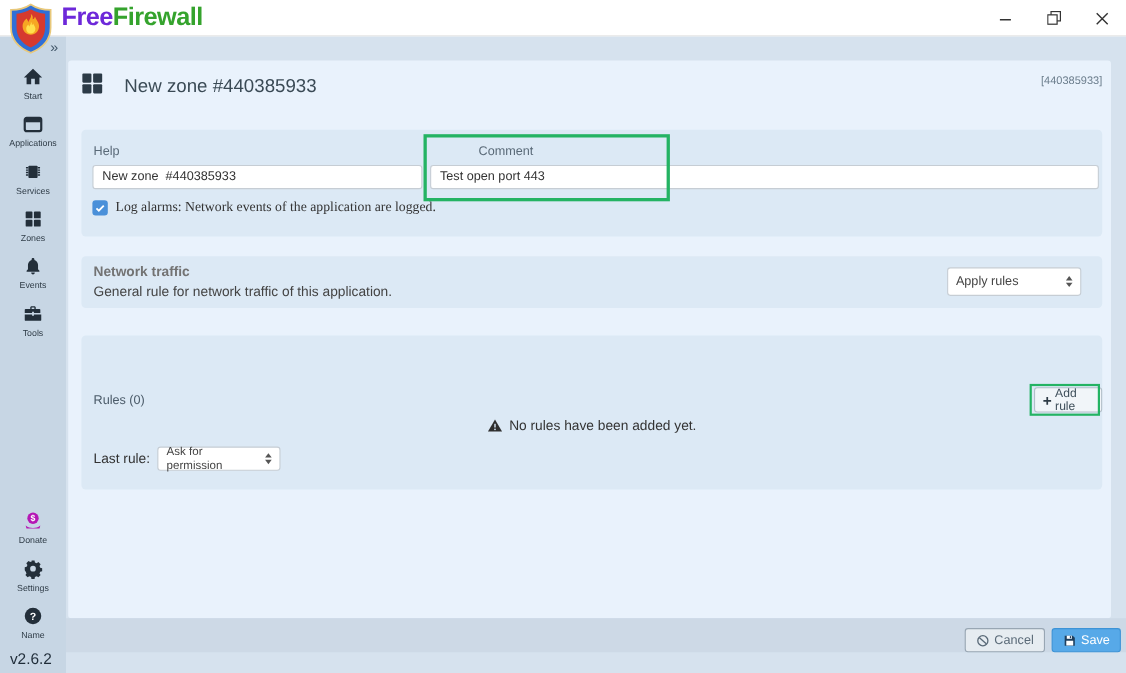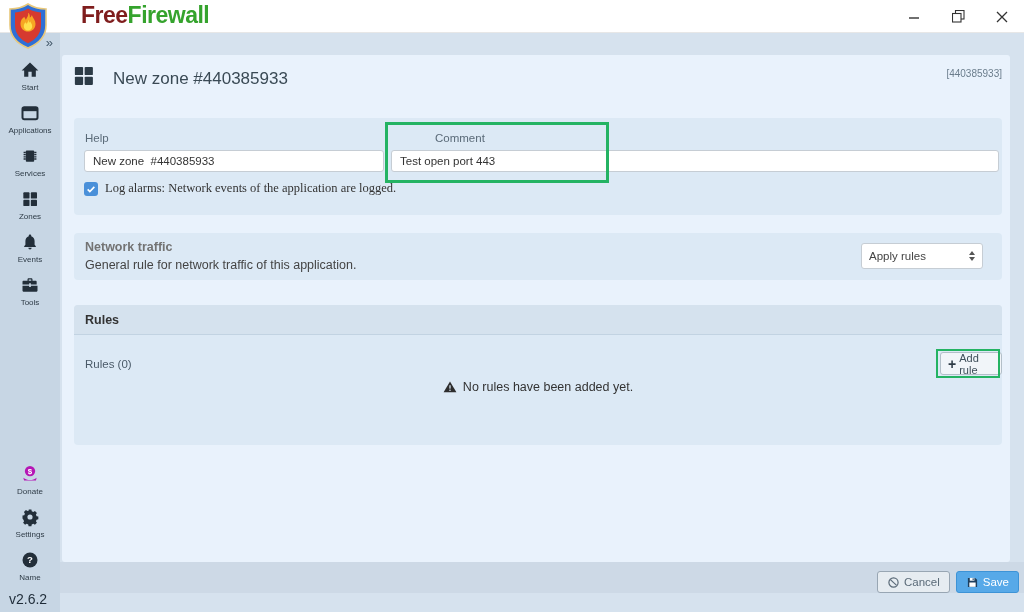--- a/index.html
+++ b/index.html
@@ -7,21 +7,21 @@
   body {
     font-family: "Liberation Sans", sans-serif;
     background:#d6e2ee;
     position:relative;
     color:#333;
   }
   
   .titlebar { position:absolute; top:0; left:0; right:0; height:33px; background:#ffffff; z-index:3; border-bottom:1px solid #e7e7e7; }
   .logo { position:absolute; left:8px; top:3px; width:40px; height:46px; z-index:5; }
   .app-title { position:absolute; left:56px; top:2px; font-size:23px; font-weight:bold; letter-spacing:-0.5px; z-index:4; }
-  .brand-free { color:#7f1d1d;margin-left:25px; }
+  .brand-free { color:#6d28d9; }
   .brand-firewall { color:#35a32d; }
   .win-controls { position:absolute; right:0; top:0; height:33px; display:flex; z-index:4; }
   .win-btn { width:44px; height:33px; display:flex; align-items:center; justify-content:center; cursor:pointer; }
   
   .sidebar { position:absolute; left:0; top:33px; width:60px; bottom:0; background:#c7d6e4; z-index:2; display:flex; flex-direction:column; align-items:center; }
   .expand-chevron { align-self:flex-end; padding:3px 7px 0 0; font-size:13px; color:#44596b; cursor:pointer; line-height:1; }
   .side-item { display:flex; flex-direction:column; align-items:center; margin-top:11px; width:100%; cursor:pointer; }
   .side-item .lbl { font-size:8px; color:#2e3b46; margin-top:3px; }
   .side-bottom-group { margin-top:auto; width:100%; display:flex; flex-direction:column; align-items:center; }
   .version { font-size:14px; color:#1f2c38; margin:9px 0 5px 0; align-self:flex-start; padding-left:9px; }
@@ -228,35 +228,42 @@
     <div class="select-box nt-select">
       <span>Apply rules</span>
       <span class="sel-arrows">
           <span class="tri-up"></span>
           <span class="tri-down"></span>
         </span>
     </div>
   </div>
 
   <div class="sect sect-rules">
-    <div class="rules-header">
-      <span class="rules-title">Rules</span>
-    </div>
     <div class="rules-count">Rules (0)</div>
     <div class="add-rule-btn">
       <span class="plus-glyph">+</span>
       <span>Add rule</span>
     </div>
     <div class="empty-row">
       <svg viewBox="0 0 24 24" width="14" height="14">
           <path d="M12 2.5L23 21H1z" fill="#2e2e2e"></path>
           <rect x="10.9" y="9" width="2.2" height="5.8" fill="#dce9f5"></rect>
           <circle cx="12" cy="17.6" r="1.35" fill="#dce9f5"></circle>
         </svg>
       <span class="empty-text">No rules have been added yet.</span>
+    </div>
+    <div class="last-rule-row">
+      <span class="last-rule-label">Last rule:</span>
+      <div class="select-box last-select">
+        <span>Ask for permission</span>
+        <span class="sel-arrows">
+            <span class="tri-up"></span>
+            <span class="tri-down"></span>
+          </span>
+      </div>
     </div>
   </div>
 </div>
 
 <div class="footerbar">
   <div class="btn btn-cancel">
     <svg viewBox="0 0 24 24" width="13" height="13">
         <circle cx="12" cy="12" r="8.5" fill="none" stroke="#5a6a78" stroke-width="2.2"></circle>
         <path d="M6.3 6.8l11.4 10.4" stroke="#5a6a78" stroke-width="2.2"></path>
       </svg>

